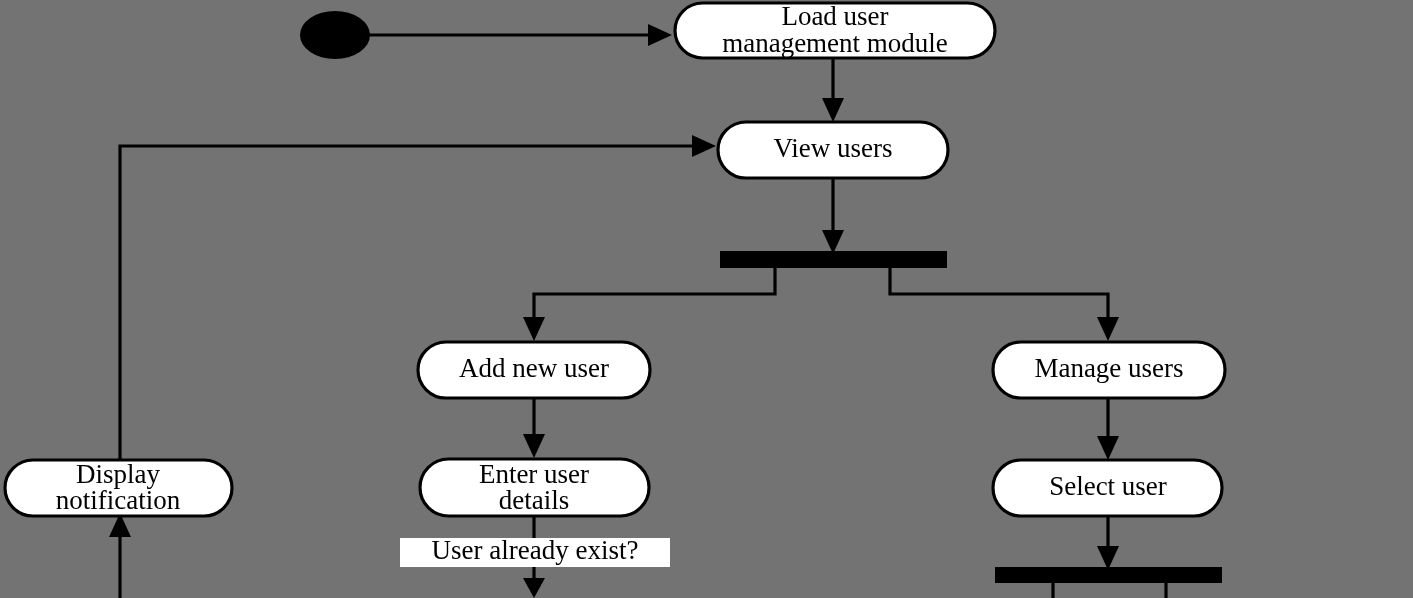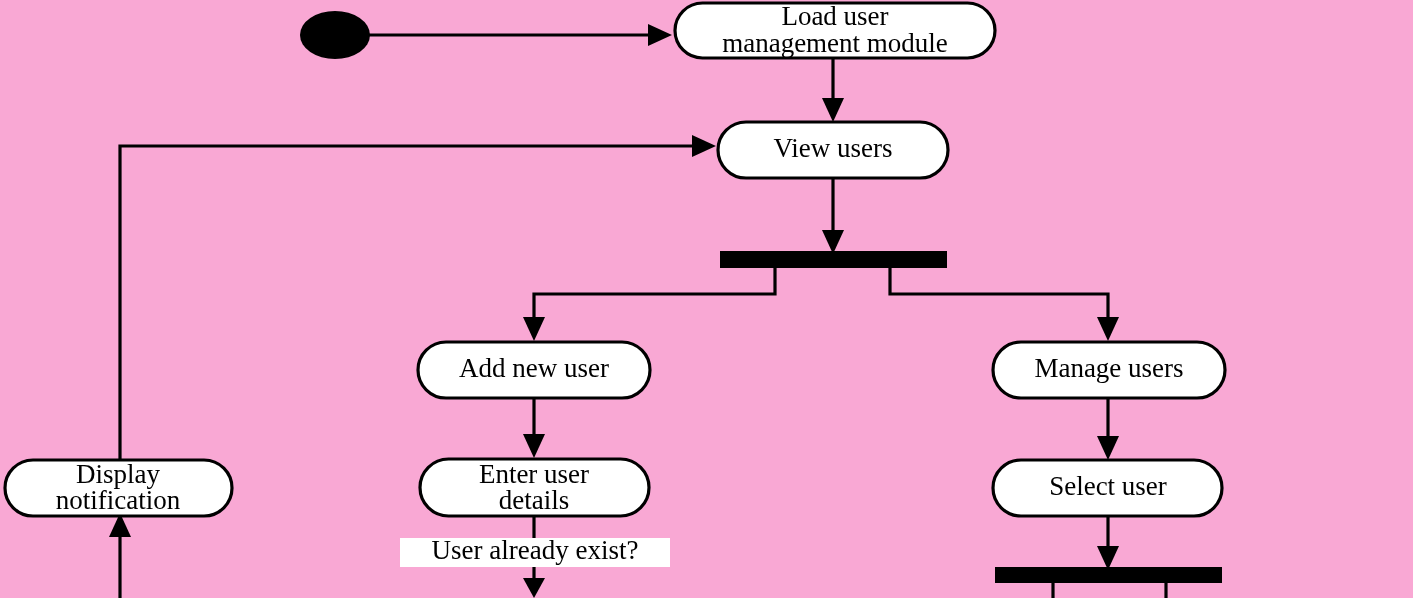--- a/index.html
+++ b/index.html
@@ -10,21 +10,21 @@
   body {
     width: 1413px;
     height: 598px;
     overflow: hidden;
     font-family: "Liberation Serif", "DejaVu Serif", serif;
   }
   #diagram-root {
     position: relative;
     width: 1413px;
     height: 598px;
-    background: #f9a8d4;
+    background: #737373;
   }
   svg#activity-diagram {
     display: block;
     width: 1413px;
     height: 598px;
   }
   .node-shape {
     fill: #ffffff;
     stroke: #000000;
     stroke-width: 3.2;

